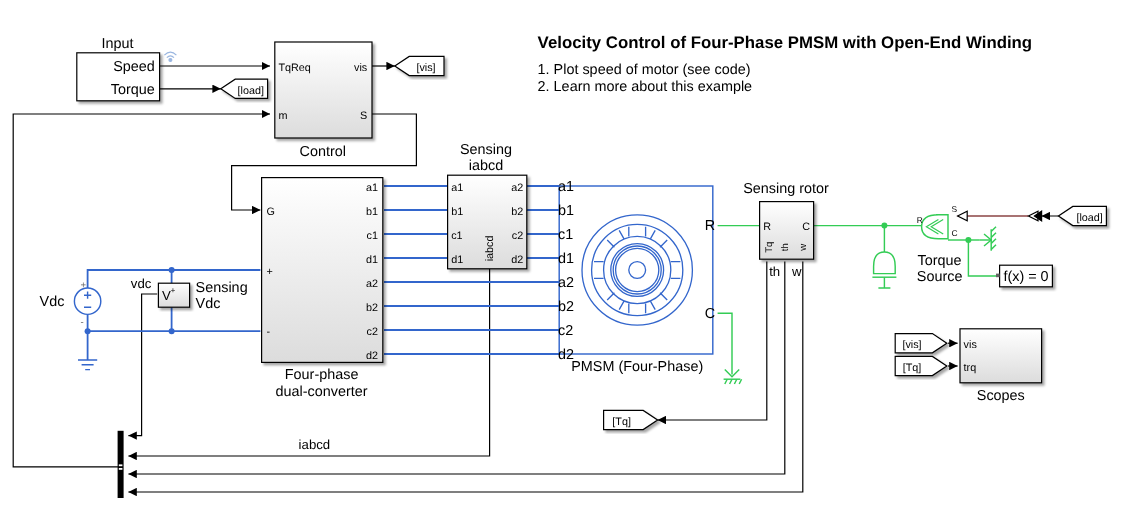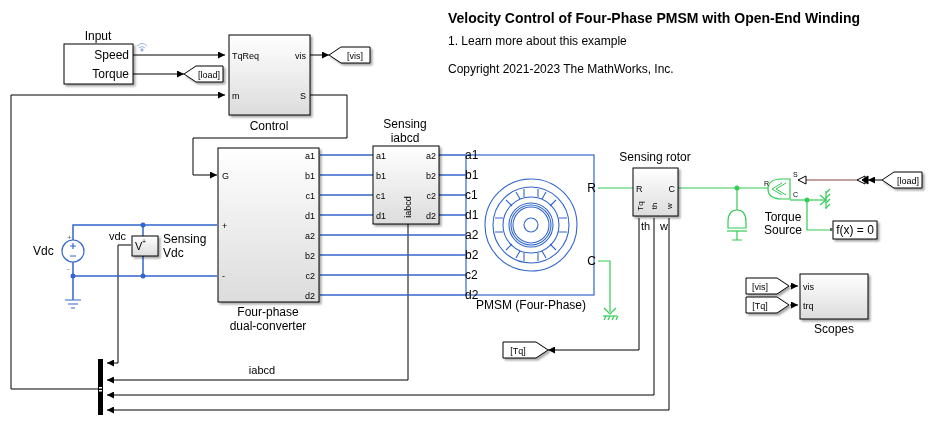--- a/index.html
+++ b/index.html
@@ -299,17 +299,17 @@
 
   <g>
     <rect x="98" y="359" width="5" height="56" fill="#000"></rect>
     <rect x="99" y="387" width="3" height="1.5" fill="#fff"></rect>
     <rect x="99" y="390" width="3" height="1.5" fill="#fff"></rect>
   </g>
 
   <text class="txt" x="262" y="374" font-size="11" text-anchor="middle">iabcd</text>
 </svg>
 
-<div class="ann" style="left:448px; top:11px;">
+<div class="ann" style="left:448px; top:28px;">
   <span class="title">Velocity Control of Four-Phase PMSM with Open-End Winding</span>
-  <span class="item">1. Learn more about this example</span>
-  <span class="copy">Copyright 2021-2023 The MathWorks, Inc.</span>
+  <span class="item">1. Plot speed of motor (see code)</span>
+  <span class="item">2. Learn more about this example</span>
 </div>
 
 </body></html>

